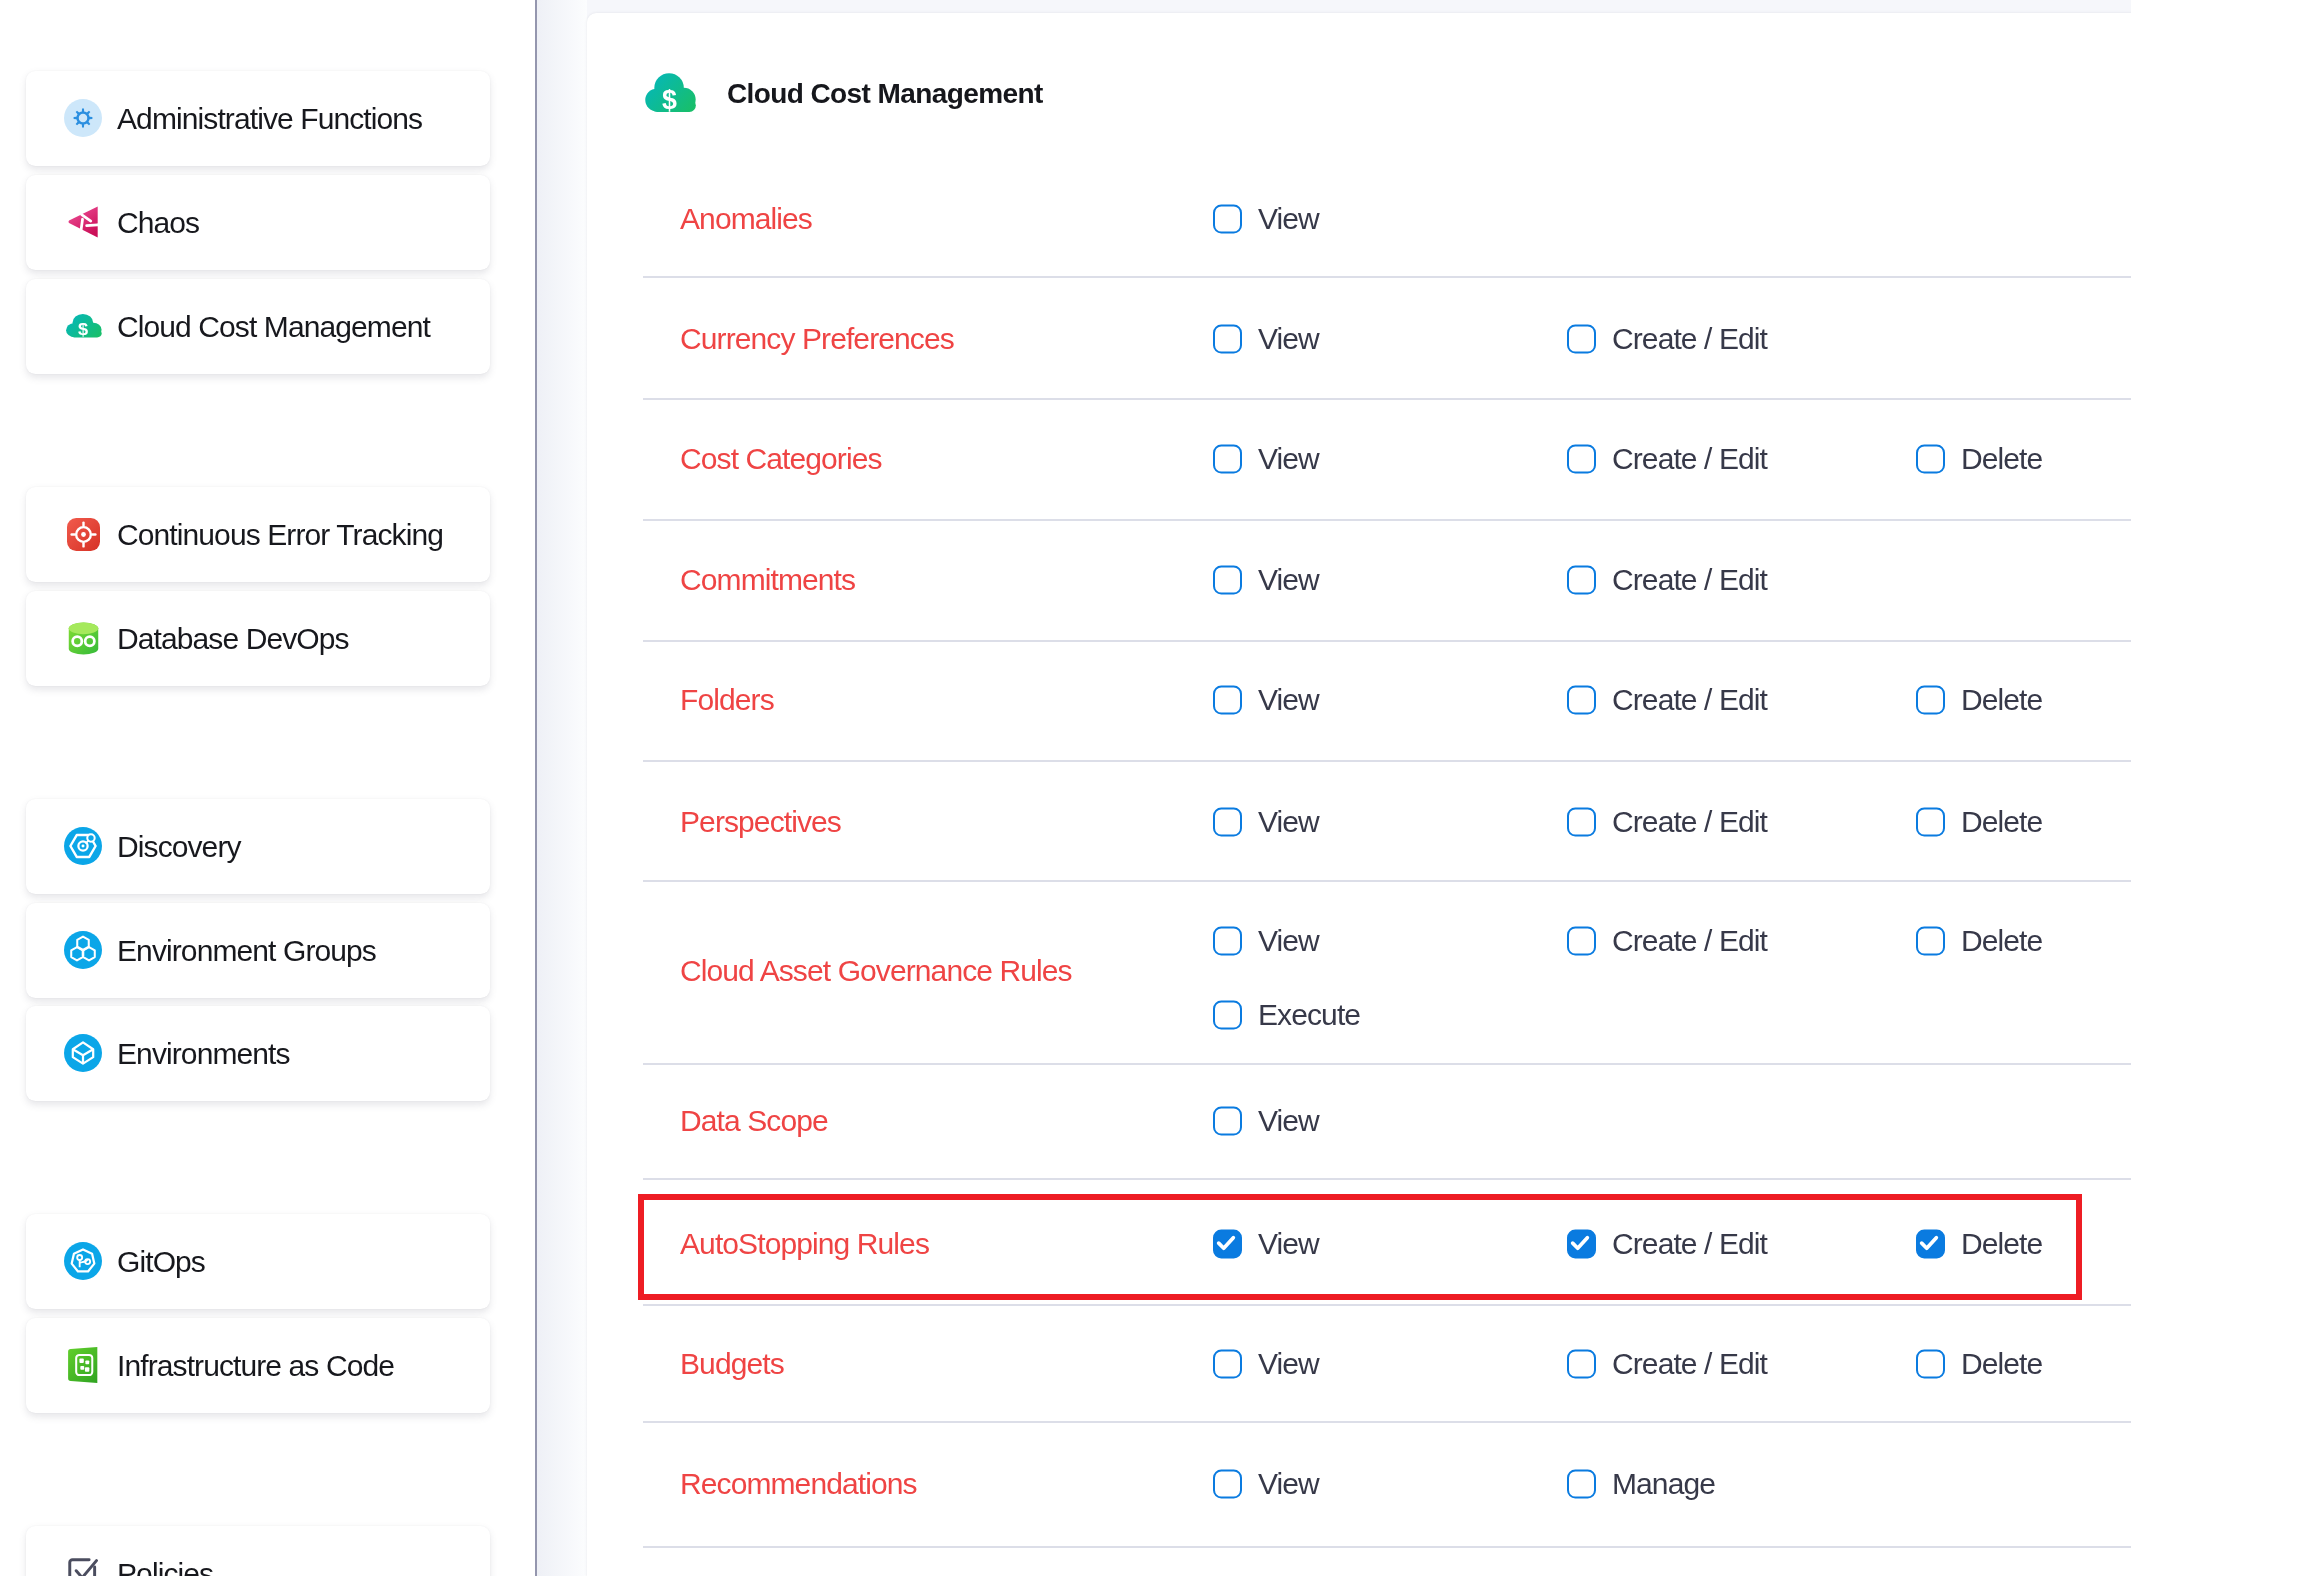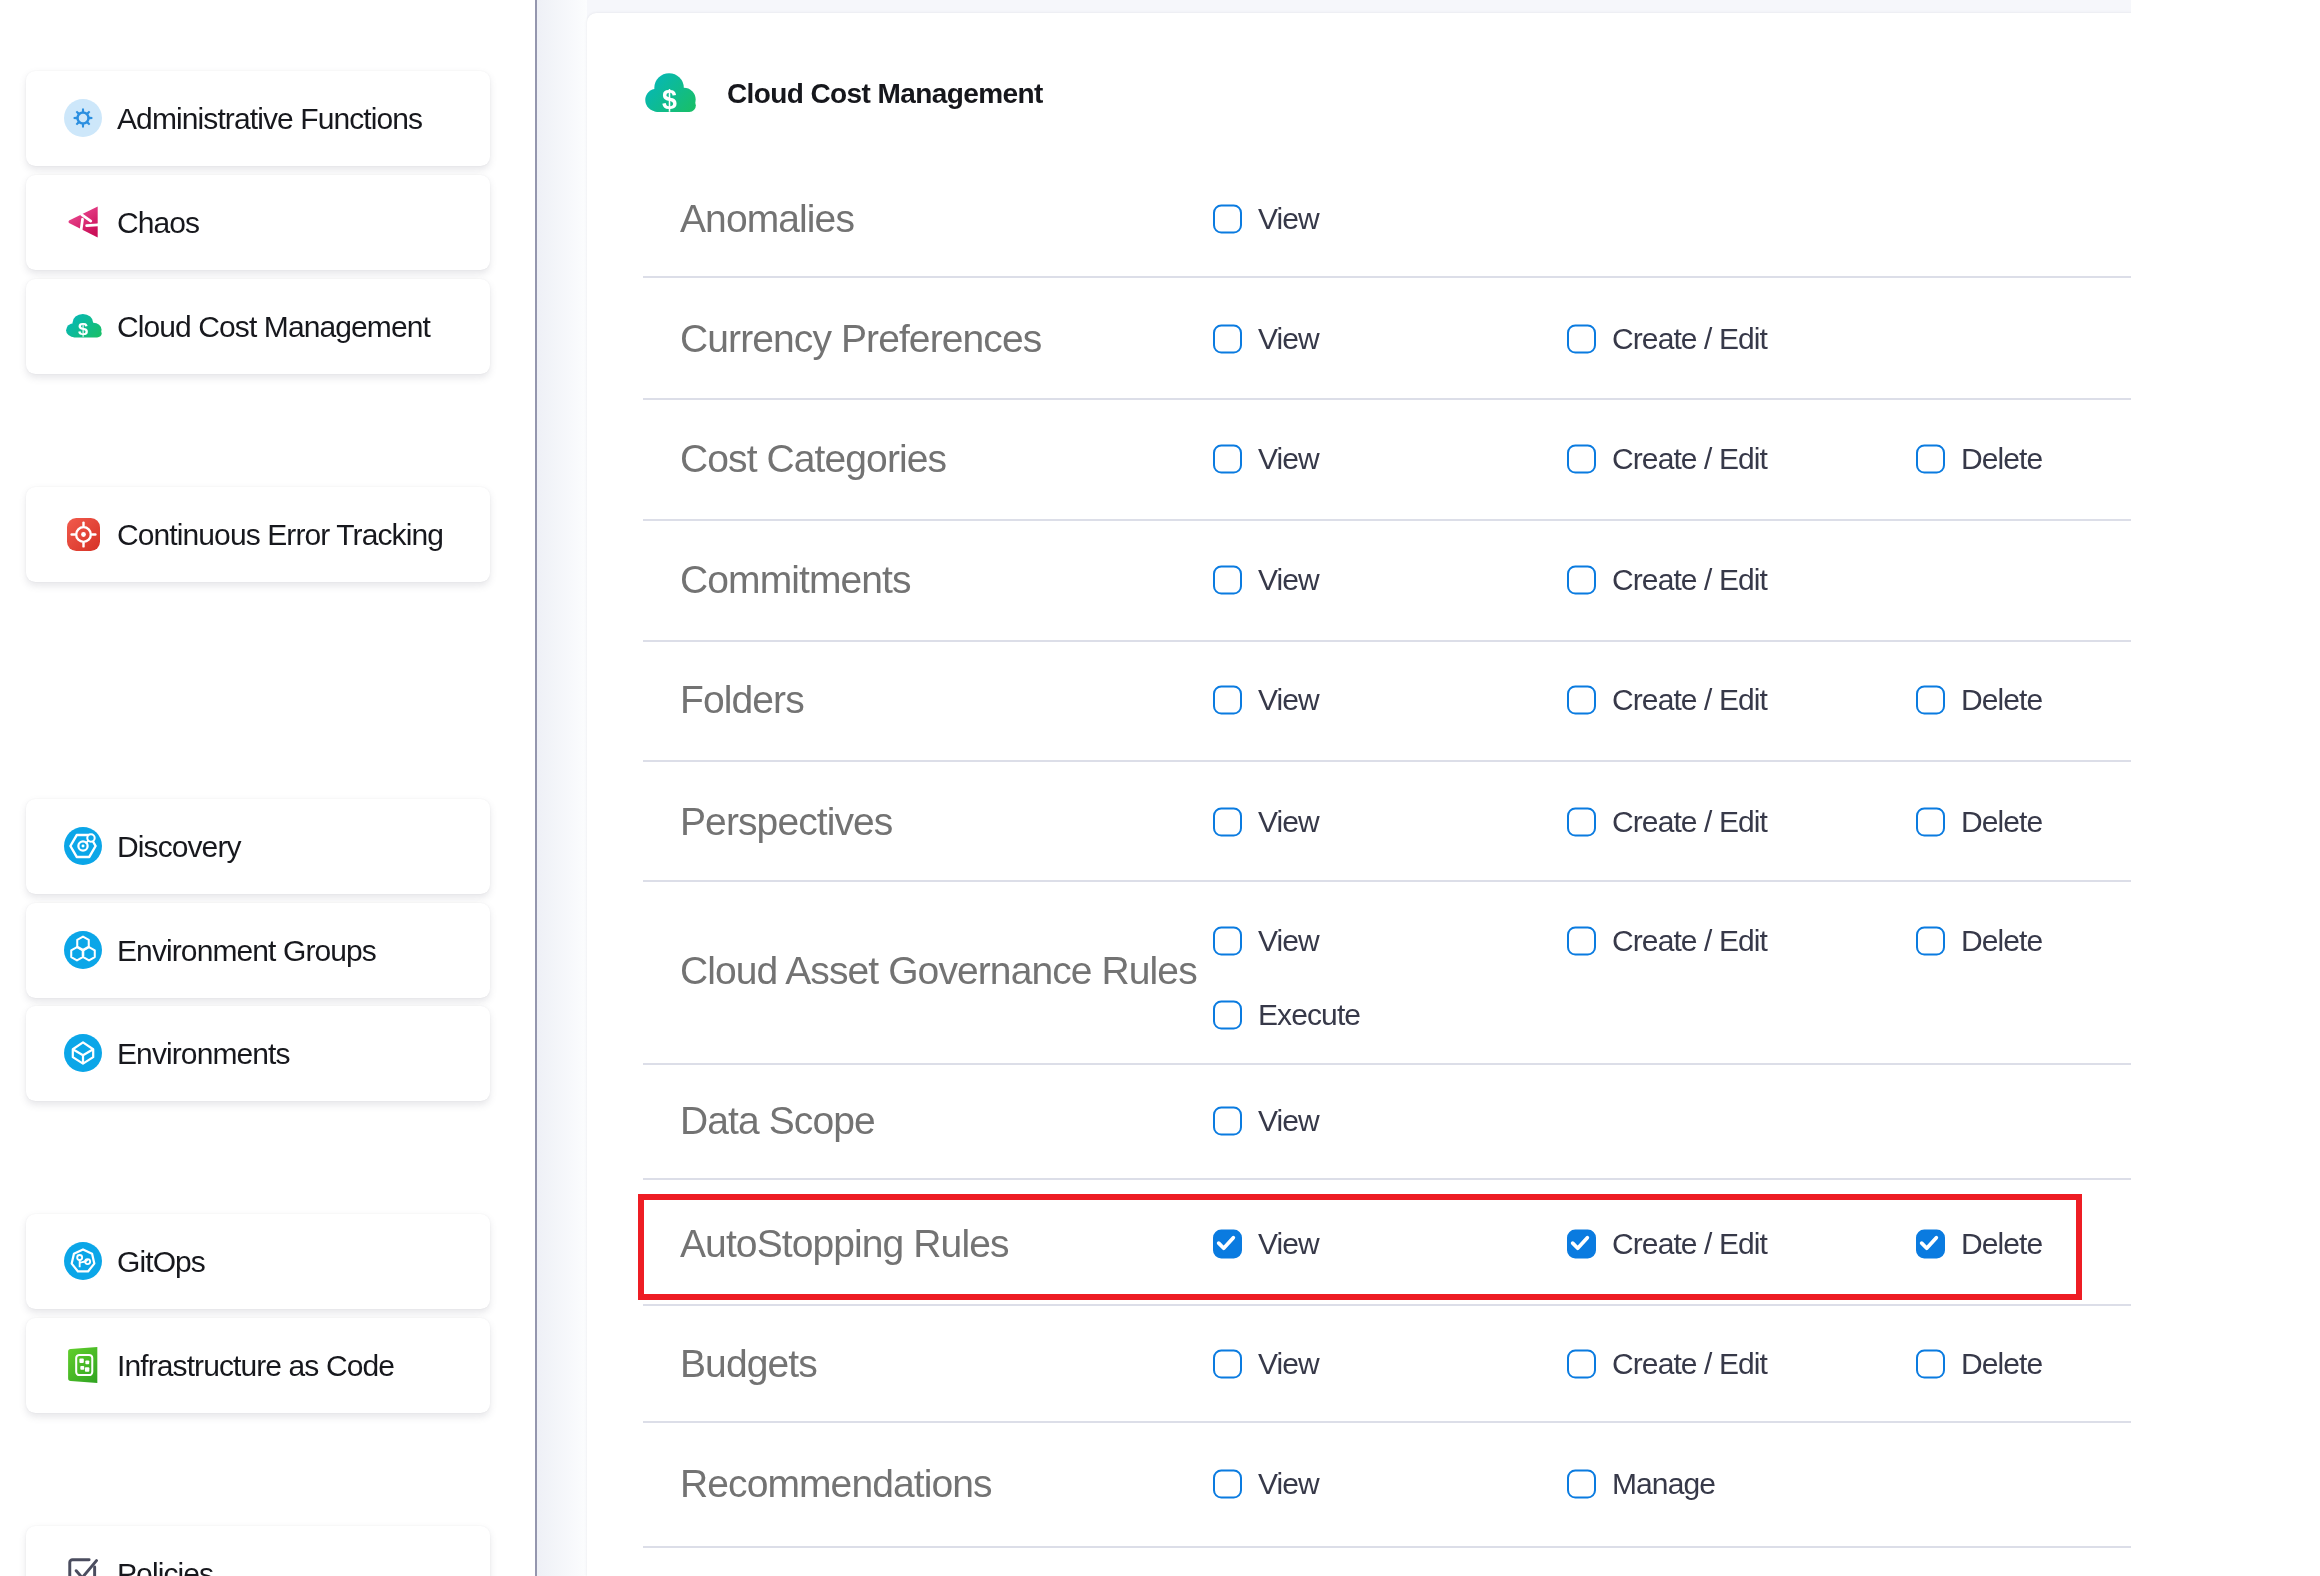--- a/index.html
+++ b/index.html
@@ -8,22 +8,22 @@
 #page { position:absolute; left:0; top:0; width:2131px; height:1577px; overflow:hidden; }
 .rightbg { position:absolute; left:537px; top:0; width:1784px; height:1577px; background:#f6f7fb; }
 .gapzone { position:absolute; left:537px; top:0; width:50px; height:1577px; background:linear-gradient(to right,#eef0f6,#fcfdfe); }
 .divider { position:absolute; left:535px; top:0; width:1.9px; height:1577px; background:#9496ae; }
 .panel { position:absolute; left:587px; top:13px; width:1718px; height:1564px; background:#ffffff; border-radius:9.3px 9.3px 0 0; box-shadow:0 0 2.8px rgba(96,97,112,.14); }
 .card { position:absolute; left:26px; width:464px; height:95px; background:#ffffff; border-radius:9.3px;
   box-shadow:0 0 1.9px rgba(40,41,61,.05), 0 3.7px 7.4px rgba(96,97,112,.15); }
 .card .lbl { position:absolute; left:91px; top:50%; transform:translateY(-50%);
   font-size:30px; letter-spacing:-0.9px; color:#17181d; white-space:nowrap; }
 .card svg { position:absolute; }
-.rowlbl { position:absolute; left:680px; transform:translateY(-50%); font-size:39px;
-  letter-spacing:-0.9px; color:#737373; white-space:nowrap; }
+.rowlbl { position:absolute; left:680px; transform:translateY(-50%); font-size:30px;
+  letter-spacing:-0.9px; color:#ef4444; white-space:nowrap; }
 .sep { position:absolute; left:643px; width:1609px; height:1.9px; background:#dcdee8; }
 .cb { position:absolute; width:29px; height:29px; border:2.3px solid #0a7be0; border-radius:8.3px;
   transform:translateY(-50%); background:#fff; }
 .cb.on { background:#0a7be0; border-color:#0a7be0; }
 .cb svg { position:absolute; left:0px; top:0.9px; }
 .cblbl { position:absolute; transform:translateY(-50%); font-size:30px; letter-spacing:-0.9px;
   color:#373949; white-space:nowrap; }
 .hdr { position:absolute; left:727px; top:94px; transform:translateY(-50%); font-size:28px;
   font-weight:bold; letter-spacing:-0.6px; color:#16171c; white-space:nowrap; }
 .redbox { position:absolute; left:638px; top:1194px; width:1444px; height:106px;
@@ -94,20 +94,37 @@
 <circle cx="0" cy="0" r="8" fill="none" stroke="#ffffff" stroke-width="2.6"></circle>
 <circle cx="0" cy="0" r="2.6" fill="#ffffff"></circle>
 <g stroke="#ffffff" stroke-width="2.6" stroke-linecap="round">
 <line x1="0" y1="-13" x2="0" y2="-9.5"></line>
           <line x1="0" y1="9.5" x2="0" y2="13"></line>
 <line x1="-13" y1="0" x2="-9.5" y2="0"></line>
           <line x1="9.5" y1="0" x2="13" y2="0"></line>
 </g>
 </svg>
 <div class="lbl">Continuous Error Tracking</div>
+</div>
+<div class="card" style="top:591px">
+<svg style="left:40px;top:30px" width="35" height="35" viewBox="-19 -19 38 38">
+<defs>
+          <linearGradient id="gdb" x1="-19" y1="-19" x2="19" y2="19" gradientUnits="userSpaceOnUse">
+<stop offset="0" stop-color="#8ae032"></stop>
+            <stop offset="1" stop-color="#2fb83a"></stop>
+          </linearGradient>
+        </defs>
+<path d="M-16 -11 a16 6.5 0 0 1 32 0 l0 22 a16 6.5 0 0 1 -32 0 Z" fill="url(#gdb)"></path>
+<ellipse cx="0" cy="-11" rx="16" ry="6.5" fill="#a5e95c"></ellipse>
+<g fill="none" stroke="#ffffff" stroke-width="3">
+<circle cx="-6.8" cy="3" r="5"></circle>
+          <circle cx="6.8" cy="3" r="5"></circle>
+</g>
+</svg>
+<div class="lbl">Database DevOps</div>
 </div>
 <div class="card" style="top:799px">
 <svg style="left:38px;top:28px" width="38" height="38" viewBox="-20.5 -20.5 41 41">
 <circle cx="0" cy="0" r="20.5" fill="#0ba6e8"></circle>
 <path d="M-6.8 -11.8 L6.8 -11.8 L13.6 0 L6.8 11.8 L-6.8 11.8 L-13.6 0 Z" fill="none" stroke="#ffffff" stroke-width="2.6" stroke-linejoin="round"></path>
 <circle cx="0" cy="0" r="5" fill="none" stroke="#ffffff" stroke-width="2.4"></circle>
 <circle cx="0" cy="0" r="1.6" fill="#ffffff"></circle>
 <circle cx="8.6" cy="-8.6" r="4" fill="#0ba6e8" stroke="#ffffff" stroke-width="2.2"></circle>
 <line x1="5.8" y1="-5.8" x2="3.4" y2="-3.4" stroke="#ffffff" stroke-width="2.2" stroke-linecap="round"></line>
 </svg>

